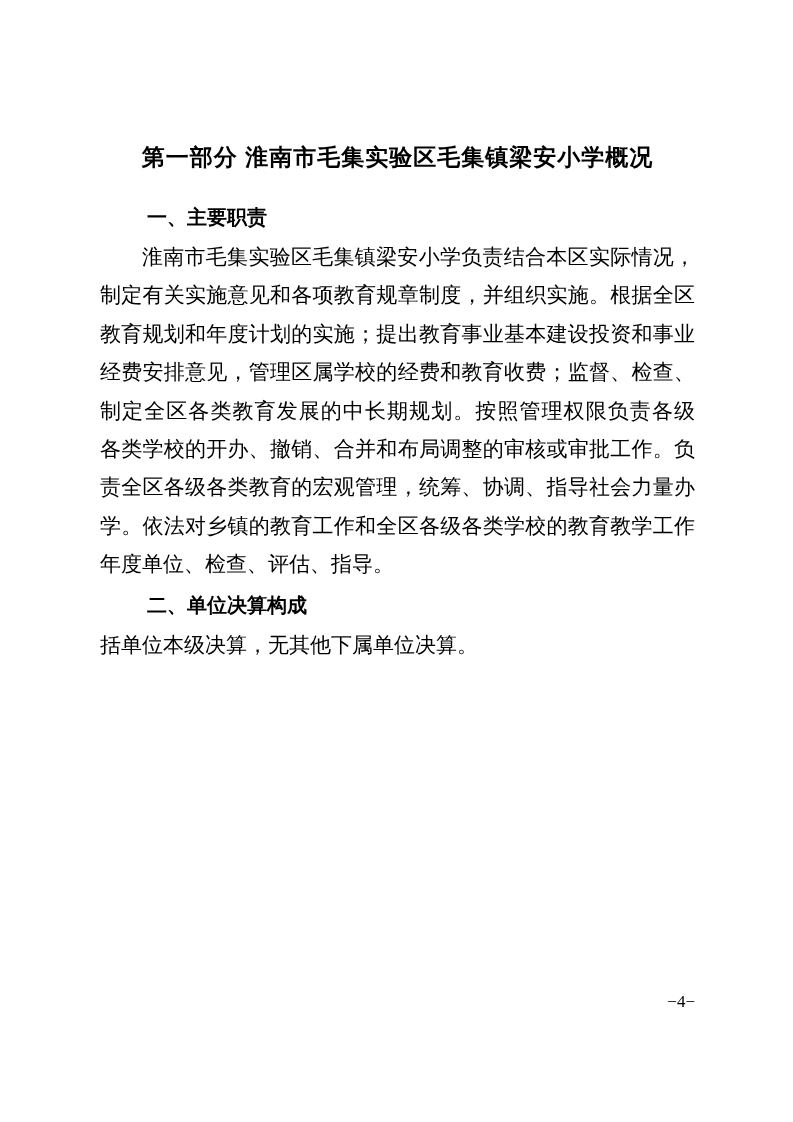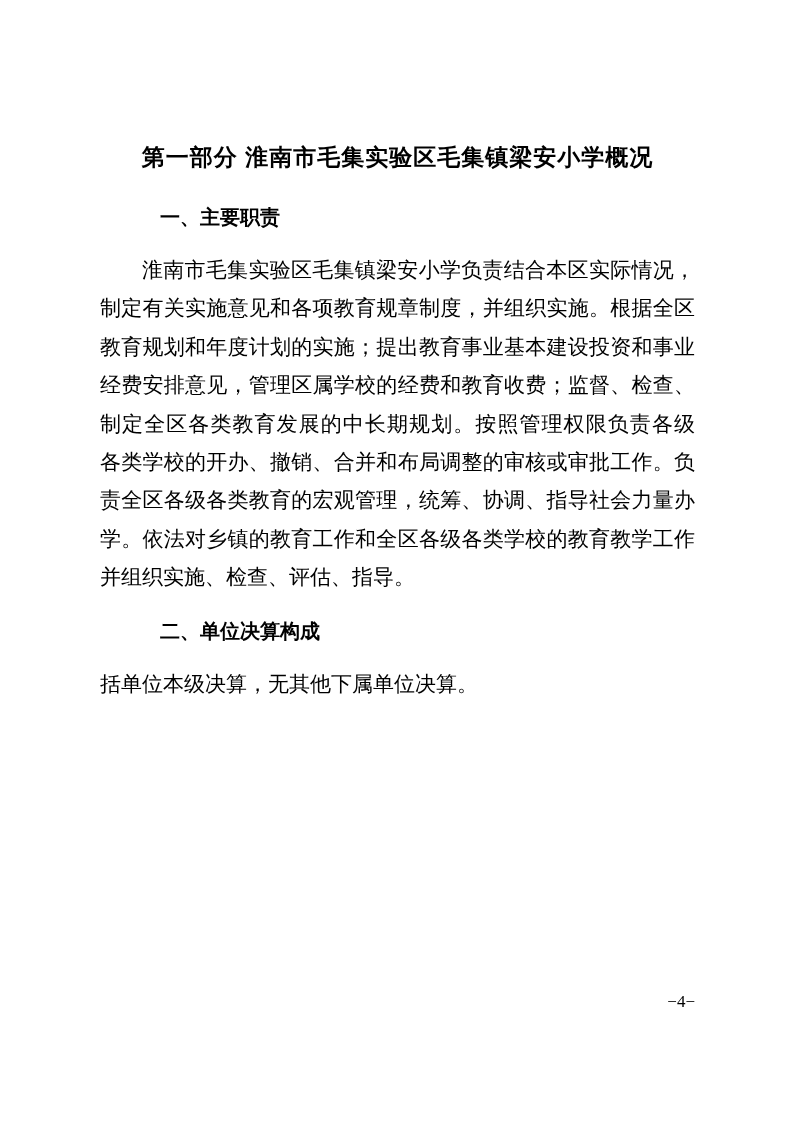--- a/index.html
+++ b/index.html
@@ -19,21 +19,21 @@
     margin: 0;
     padding-top: 141px;
     font-family: "Liberation Sans", "DejaVu Sans", sans-serif;
     font-weight: bold;
     font-size: 23px;
     line-height: 32px;
     text-align: center;
     letter-spacing: 1px;
   }
   .sec-heading {
-    margin: 16px;
+    margin: 3px;
     font-family: "Liberation Sans", "DejaVu Sans", sans-serif;
     font-weight: bold;
     font-size: 20px;
     line-height: 36px;
     padding-left: 44px;
   }
   .sec-heading.first-heading { margin-top: 26px; }
   .para { font-size: 21px; }
   .para .line {
     height: 38.4px;
@@ -66,21 +66,21 @@
     <h2 class="sec-heading first-heading">一、主要职责</h2>
     <div class="para">
         <div class="line first">淮南市毛集实验区毛集镇梁安小学负责结合本区实际情况，</div>
         <div class="line">制定有关实施意见和各项教育规章制度，并组织实施。根据全区</div>
         <div class="line">教育规划和年度计划的实施；提出教育事业基本建设投资和事业</div>
         <div class="line">经费安排意见，管理区属学校的经费和教育收费；监督、检查、</div>
         <div class="line">制定全区各类教育发展的中长期规划。按照管理权限负责各级</div>
         <div class="line">各类学校的开办、撤销、合并和布局调整的审核或审批工作。负</div>
         <div class="line">责全区各级各类教育的宏观管理，统筹、协调、指导社会力量办</div>
         <div class="line">学。依法对乡镇的教育工作和全区各级各类学校的教育教学工作</div>
-        <div class="line last">并组织实施、检查、评估、指导。</div>
+        <div class="line last">年度单位、检查、评估、指导。</div>
       </div>
     <h2 class="sec-heading">二、单位决算构成</h2>
     <div class="para">
         <div class="line last">括单位本级决算，无其他下属单位决算。</div>
       </div>
   </div>
   <div class="footer">−4−</div>
 </div>
 
 </body></html>

